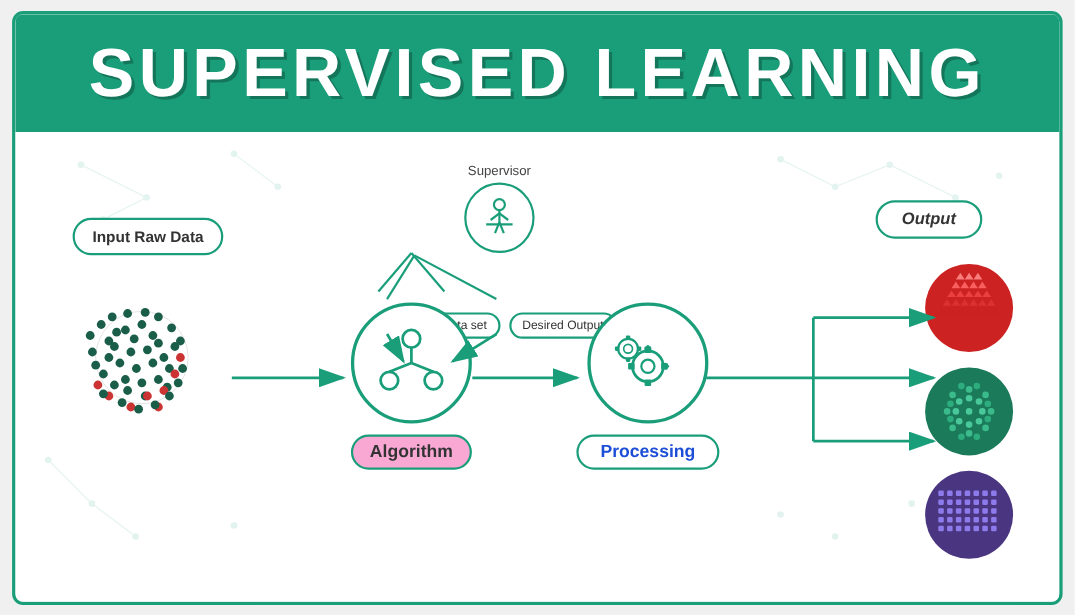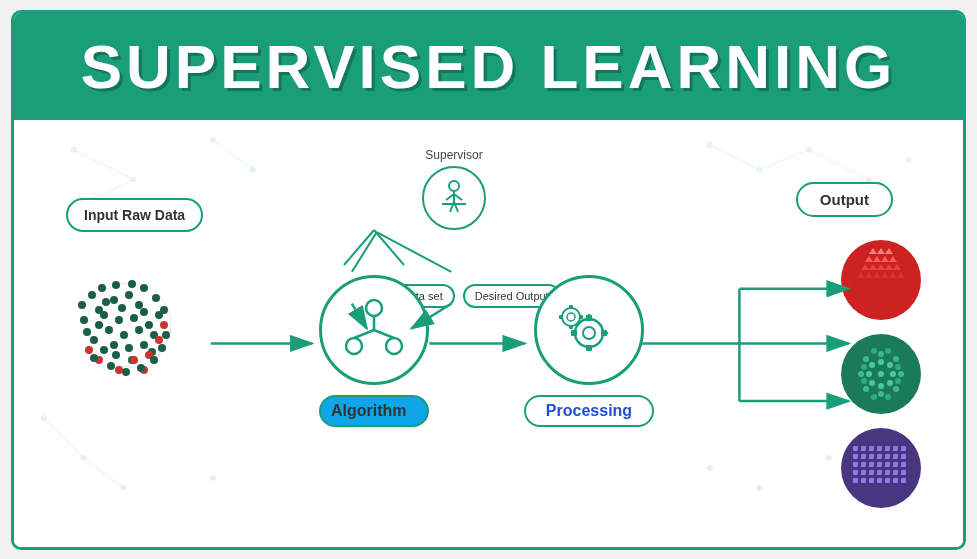--- a/index.html
+++ b/index.html
@@ -122,28 +122,28 @@
       background: white;
       display: flex;
       align-items: center;
       justify-content: center;
     }
     .algorithm-label {
       position: absolute;
       left: 305px;
       top: 275px;
       width: 110px;
-      text-align: left;
+      text-align: center;
       font-size: 16px;
       font-weight: 600;
       color: #333;
       border: 2px solid #1a9e7a;
       border-radius: 16px;
       padding: 5px 10px;
-      background: #0ea5e9;
+      background: #f9a8d4;
     }
 
     
     .processing-circle {
       position: absolute;
       left: 520px;
       top: 155px;
       width: 110px;
       height: 110px;
       border: 3px solid #1a9e7a;
@@ -173,20 +173,21 @@
       position: absolute;
       right: 70px;
       top: 62px;
       border: 2px solid #1a9e7a;
       border-radius: 20px;
       padding: 7px 22px;
       font-size: 15px;
       font-weight: 600;
       color: #333;
       background: white;
+      font-style: italic;
     }
 
     
     .output-circles {
       position: absolute;
       right: 42px;
       top: 120px;
       display: flex;
       flex-direction: column;
       gap: 14px;

